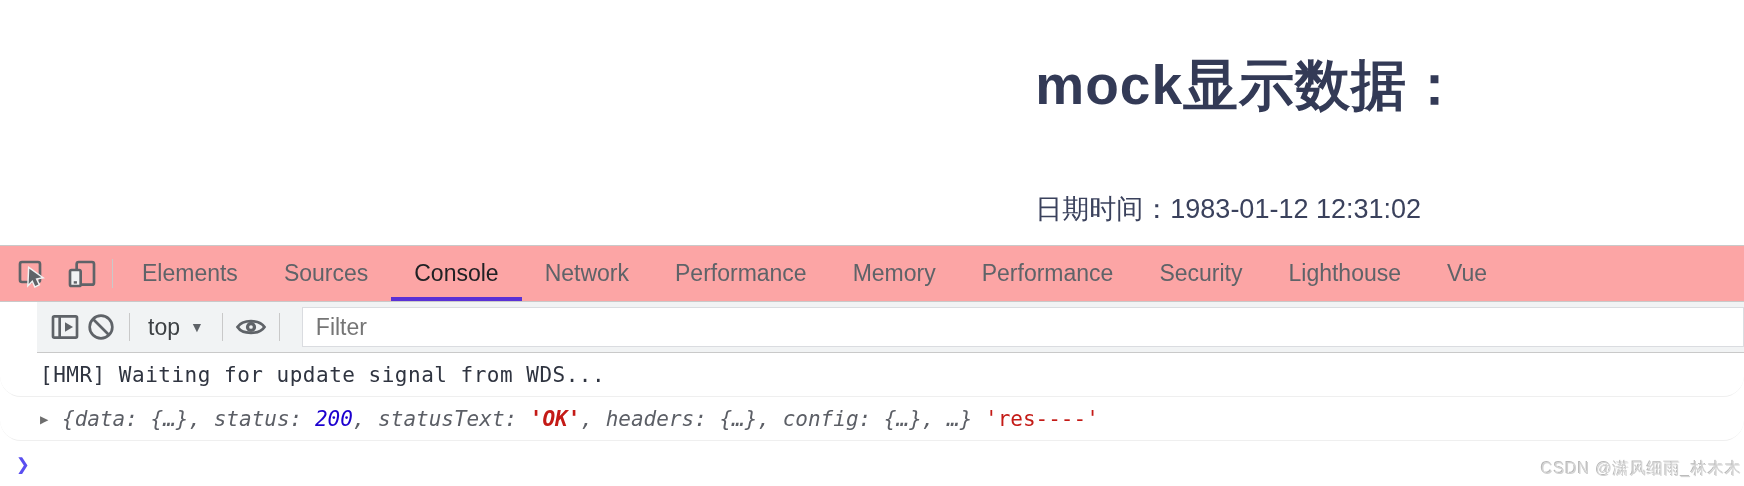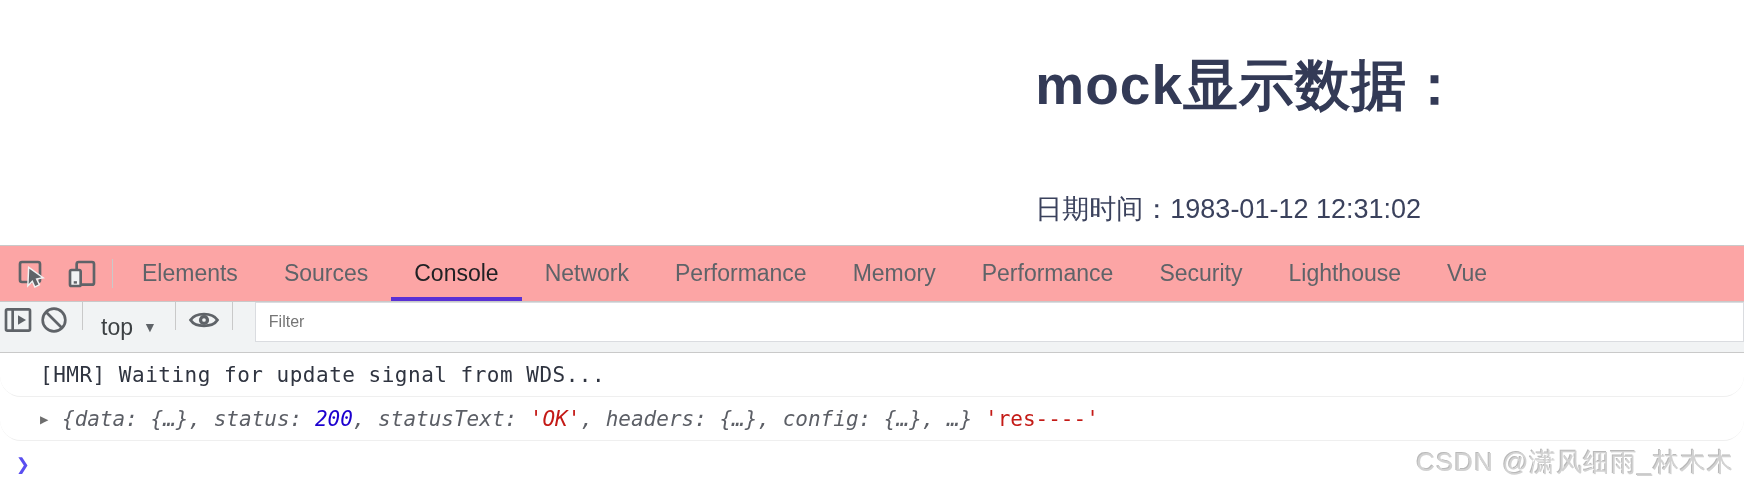--- a/index.html
+++ b/index.html
@@ -20,47 +20,47 @@
             background:transparent;border:none;padding:0;cursor:pointer;}
   .v-div{width:1px;background:#c9c9c9;margin:13px 6px 13px 0;}
   .tab-strip{display:flex;align-items:stretch;}
   .tab{display:flex;align-items:center;padding:0 23px;font-size:23px;color:#5f6368;
        position:relative;cursor:pointer;white-space:nowrap;}
   .tab.selected{color:#202124;}
   .tab.selected::after{content:"";position:absolute;left:0;right:0;bottom:0;height:4px;
        background:var(--accent-underline,#5a30d5);}
 
   .console-toolbar{height:50px;background:#f1f3f4;border-bottom:1px solid #c9c9c9;
-                   display:flex;}
+                   display:flex;align-items:center;padding-left:10px;margin-left:37px;}
   .ct-div{width:1px;height:28px;background:#c9c9c9;margin:0 10px;}
   .context-select{display:flex;align-items:center;gap:10px;font-size:23px;color:#3c4043;
                   padding:0 8px;cursor:pointer;}
   .caret{font-size:14px;color:#5f6368;}
   .filter-input{flex:1;height:38px;margin-left:12px;border:1px solid #dadce0;background:#fff;
-                font-size:16px;padding:0 13px;color:#7f1d1d;outline:none;
+                font-size:23px;padding:0 13px;color:#7f1d1d;outline:none;
                 font-family:"Liberation Sans",sans-serif;}
   .filter-input::placeholder{color:#757575;}
 
   
   .console-out{background:#fff;font-family:"DejaVu Sans Mono","Liberation Mono",monospace;}
   .c-row{height:43px;border-bottom:1px solid #efefef;display:flex;align-items:center;
          padding-left:40px;font-size:21px;border-radius:21px;}
   .c-plain{color:#2f3440;letter-spacing:0.5px;}
   .expander{font-size:14px;color:#6e6e6e;width:22px;flex:0 0 auto;cursor:pointer;}
   .seg{white-space:pre;}
   .seg-preview{font-style:italic;color:#5c5f66;}
   .seg-number{font-style:italic;color:var(--number-value,#1c00cf);}
-  .seg-string{font-style:italic;color:var(--string-value,#c41a16);}
+  .seg-string{font-style:italic;color:var(--string-value,#c41a16);font-weight:bold;}
   .seg-plain{color:#2f3440;}
   .seg-string-plain{color:var(--string-value,#c41a16);}
   .prompt-row{height:46px;display:flex;align-items:center;padding-left:16px;cursor:text;}
   .chev{color:var(--prompt-blue,#5a4ff0);font-size:23px;font-weight:bold;
         font-family:"DejaVu Sans Mono",monospace;}
 
-  .watermark{position:absolute;right:10px;bottom:6px;font-size:26px;letter-spacing:1px;
+  .watermark{position:absolute;right:2px;bottom:6px;font-size:16px;letter-spacing:1px;
              color:#d2d2d2;text-shadow:1px 1px 0 #ffffff,-1px -1px 0 #b9b9b9;
              font-family:"Liberation Sans",sans-serif;}
   .icon-svg{display:block;}
 </style>
 </head>
 <body>
 
 <div class="screen">
 
   <section class="app-area">

